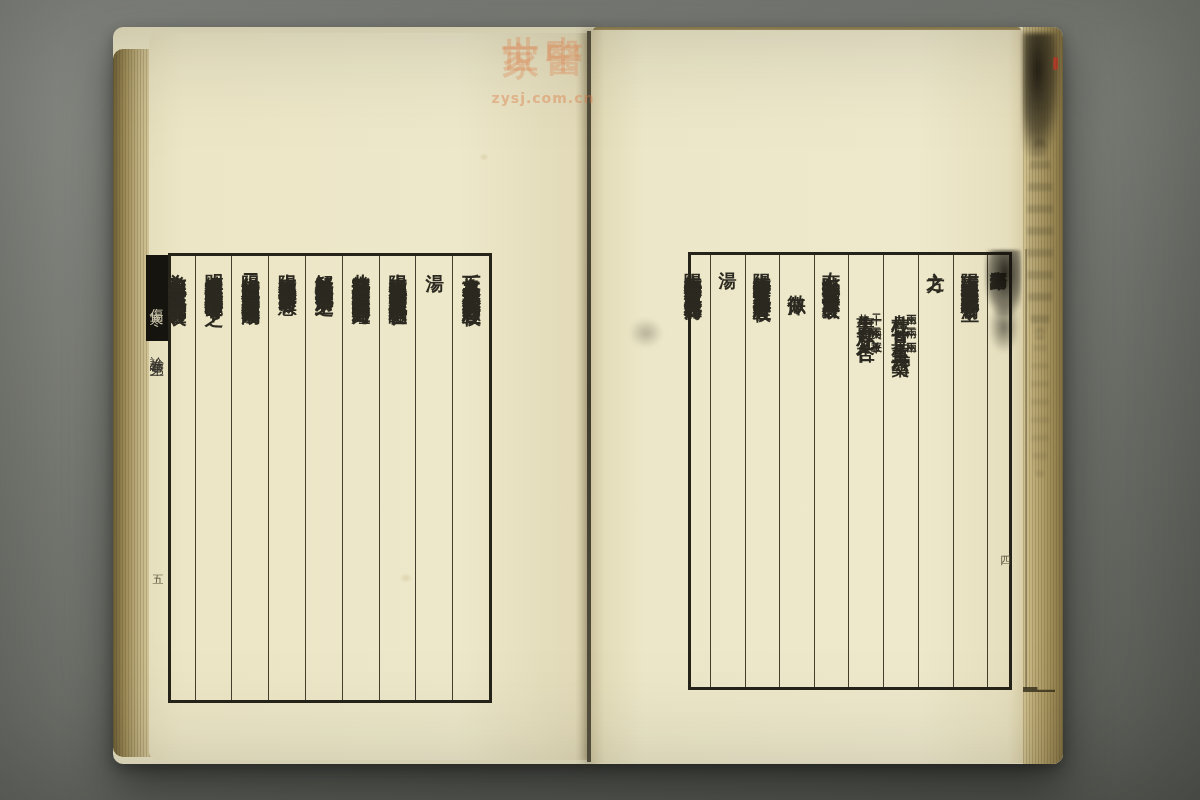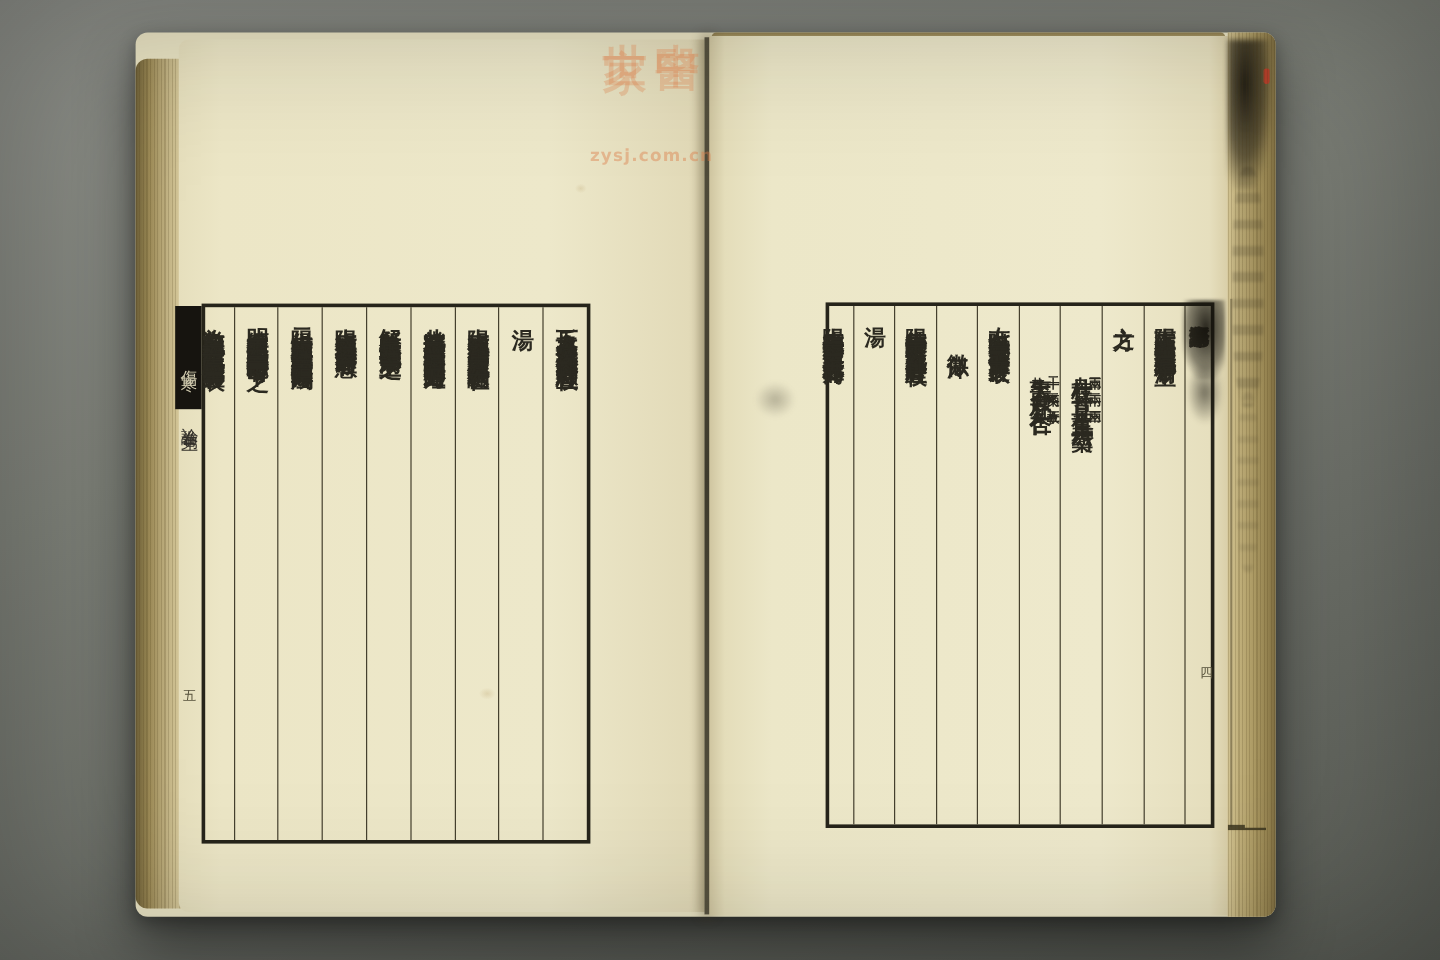--- a/index.html
+++ b/index.html
@@ -114,21 +114,21 @@
   .fox2 { position:absolute; left:330px; top:120px; width:10px; height:8px; border-radius:50%;
     background:radial-gradient(ellipse,rgba(170,140,80,.20),transparent 70%); }
   
   .watermark { position:absolute; left:487px; top:6px; width:112px; height:104px; z-index:5; pointer-events:none; }
   .wm-chars { display:flex; flex-direction:row-reverse; justify-content:center; gap:2px; height:84px; }
   .wm-col { writing-mode:vertical-rl; text-orientation:upright;
     font-size:37px; line-height:42px; font-weight:bold; letter-spacing:4px;
     color:rgba(220,122,70,.30); }
   .wm-url { position:absolute; left:0; top:84px; width:100%; text-align:center;
     font-family:"DejaVu Sans","Liberation Sans",sans-serif;
-    font-size:14px; font-weight:bold; letter-spacing:1px; color:rgba(220,122,70,.42);margin-top:32px; }
+    font-size:14px; font-weight:bold; letter-spacing:1px; color:rgba(220,122,70,.42); }
 </style>
 </head>
 <body>
 
 <div class="scene">
   <div class="book">
 
     <div class="edge-left"></div>
     <div class="edge-top"></div>
 

